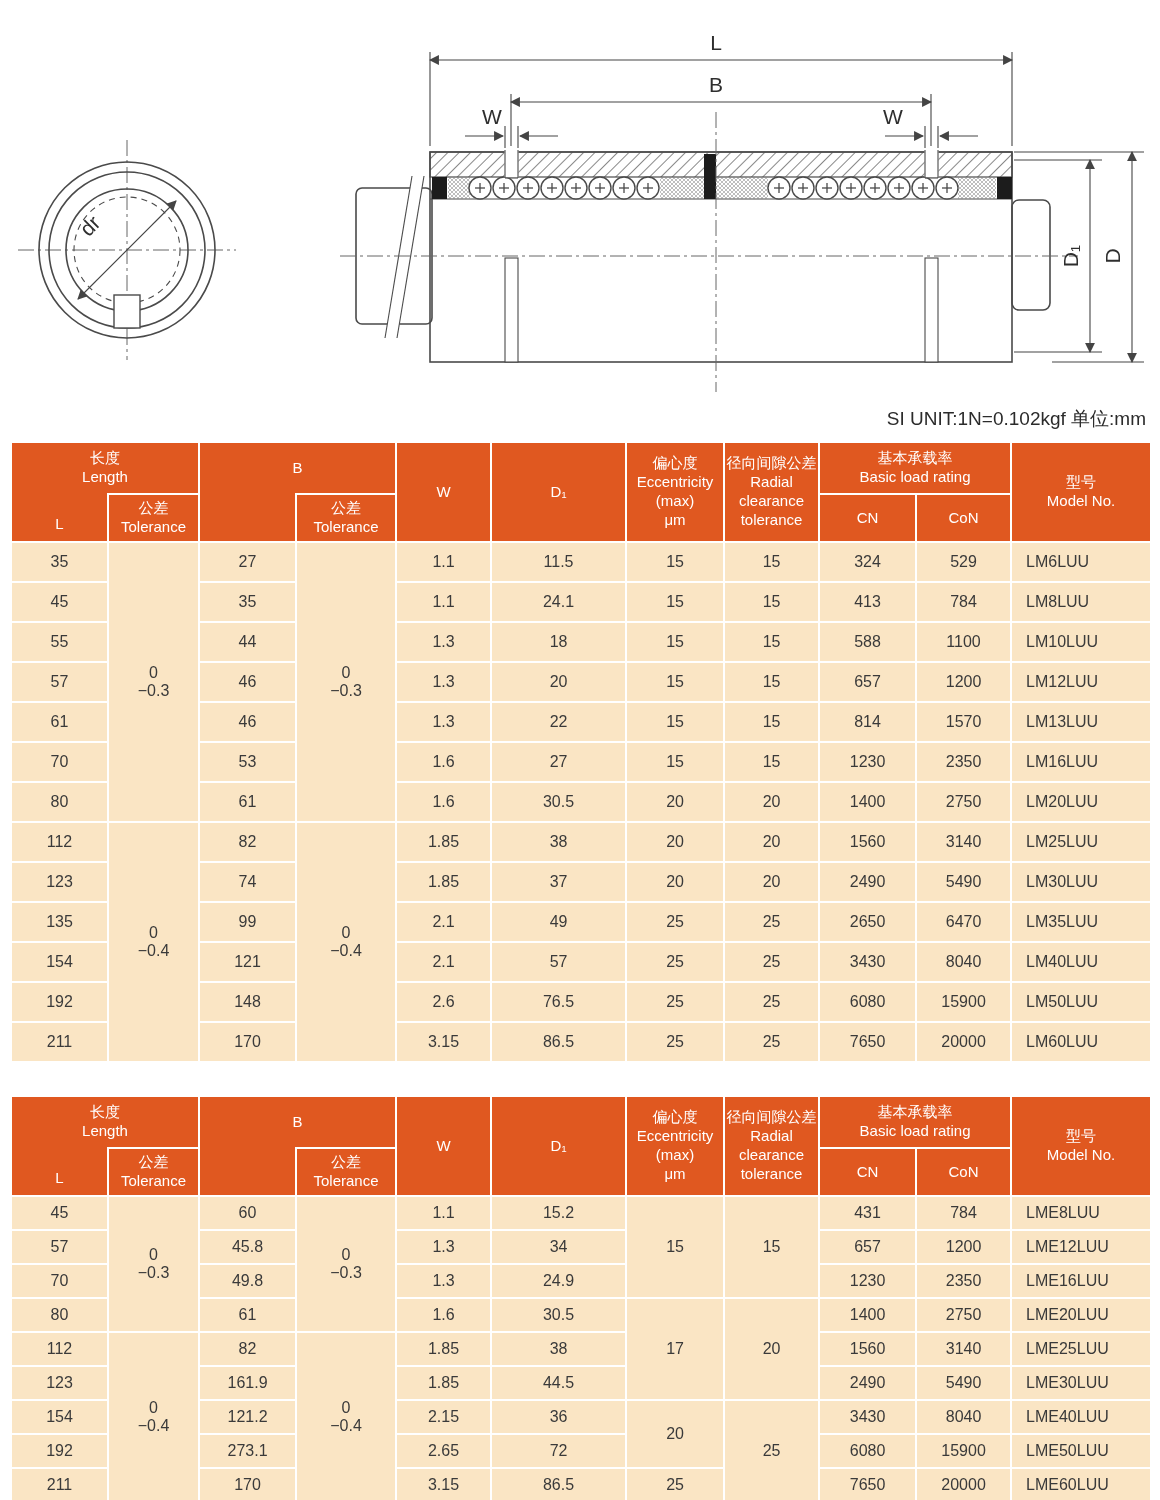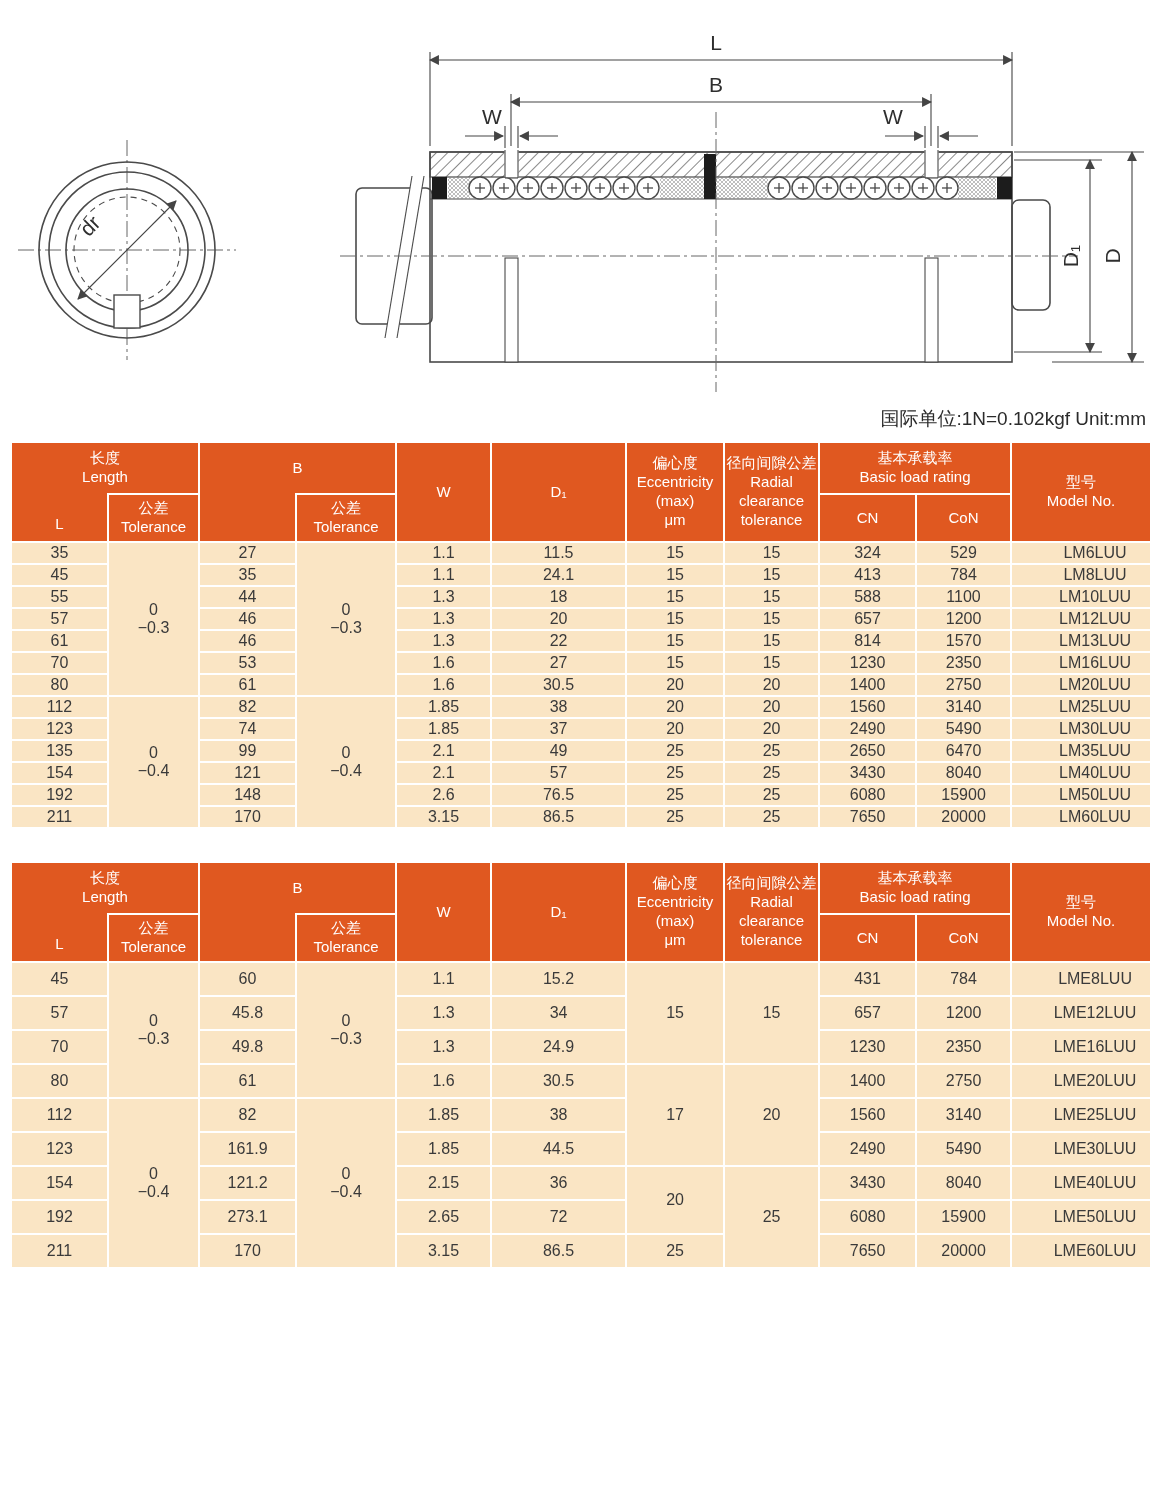--- a/index.html
+++ b/index.html
@@ -15,24 +15,24 @@
   .units{display:flex;justify-content:flex-end;padding:2px 14px 8px 0;}
   .units .in{text-align:left;font-size:19px;line-height:1.42;color:#2b2b2b;}
   
   table{border-collapse:collapse;table-layout:fixed;width:1140px;margin:0 10px;}
   .t2{margin-top:32px;}
   th{background:#E05820;color:#fff;font-weight:normal;font-size:15px;line-height:1.25;
      border:2px solid #fff;white-space:pre-line;text-align:center;vertical-align:middle;padding:0;}
   td{background:#FAE5C4;border:2px solid #fff;font-size:16px;text-align:center;
      vertical-align:middle;white-space:pre-line;padding:0;color:#3a3a3a;}
   tr.h1{height:52px} tr.h2{height:48px}
-  .t1 tbody tr{height:22px} .t2 tbody tr{height:34px}
+  .t1 tbody tr{height:40px} .t2 tbody tr{height:34px}
   th.b0{border-bottom-width:0} th.t0{border-top-width:0}
   th.subl{vertical-align:bottom;padding-bottom:7px;}
-  td.model{text-align:center;padding-left:28px;}
+  td.model{text-align:left;padding-left:14px;}
 </style>
 </head>
 <body>
 
 <div class="page">
 
   
   <svg width="1160" height="400" viewBox="0 0 1160 400">
     <defs>
       <pattern id="hatch" width="8" height="8" patternUnits="userSpaceOnUse" patternTransform="rotate(45)">
@@ -163,21 +163,21 @@
       <line class="dim" x1="1014" y1="152" x2="1144" y2="152"></line>
       <line class="dim" x1="1052" y1="362" x2="1144" y2="362"></line>
       <line class="dim" x1="1132" y1="152" x2="1132" y2="362" marker-start="url(#arr)" marker-end="url(#arr)"></line>
       <text class="dlab" text-anchor="middle" transform="translate(1120,256) rotate(-90)">D</text>
     </g>
   </svg>
 
   
   <div class="units">
     <div class="in">
-      <div>国际单位:1N=0.102kgf   Unit:mm</div>
+      <div>SI UNIT:1N=0.102kgf   单位:mm</div>
     </div>
   </div>
 
   
   <table class="t1">
     <colgroup>
       <col style="width:97px">
         <col style="width:91px">
         <col style="width:97px">
         <col style="width:100px">

